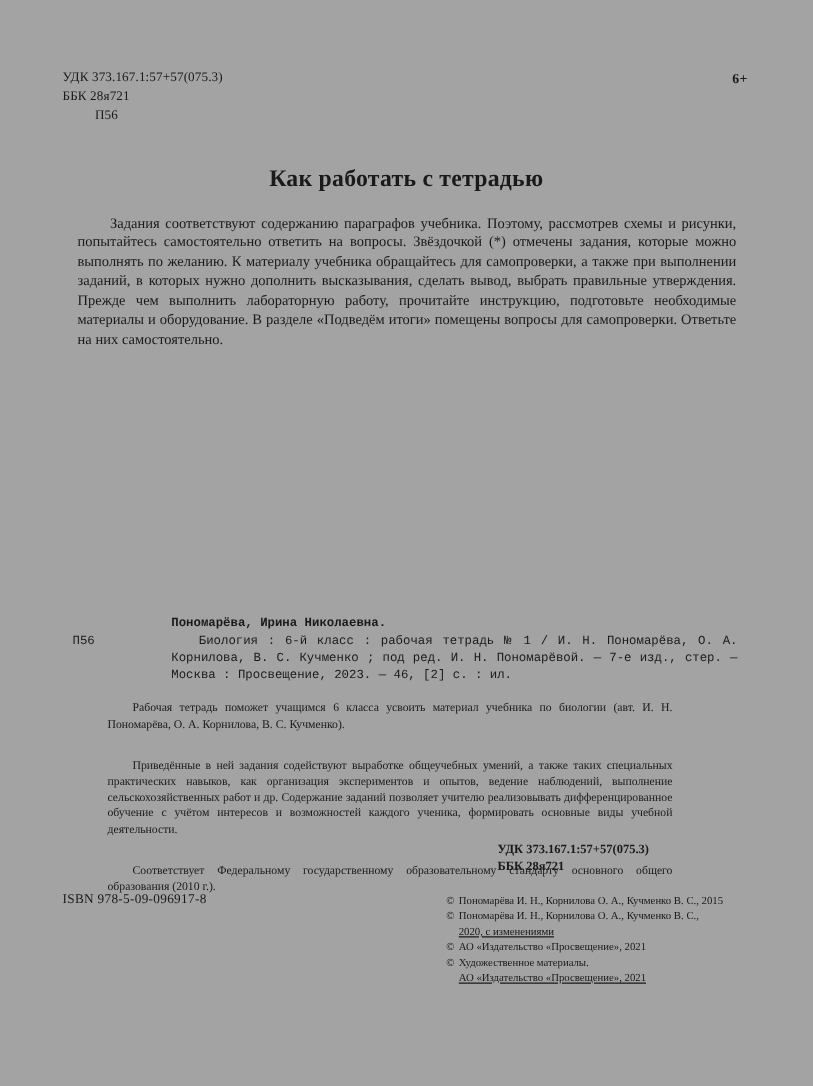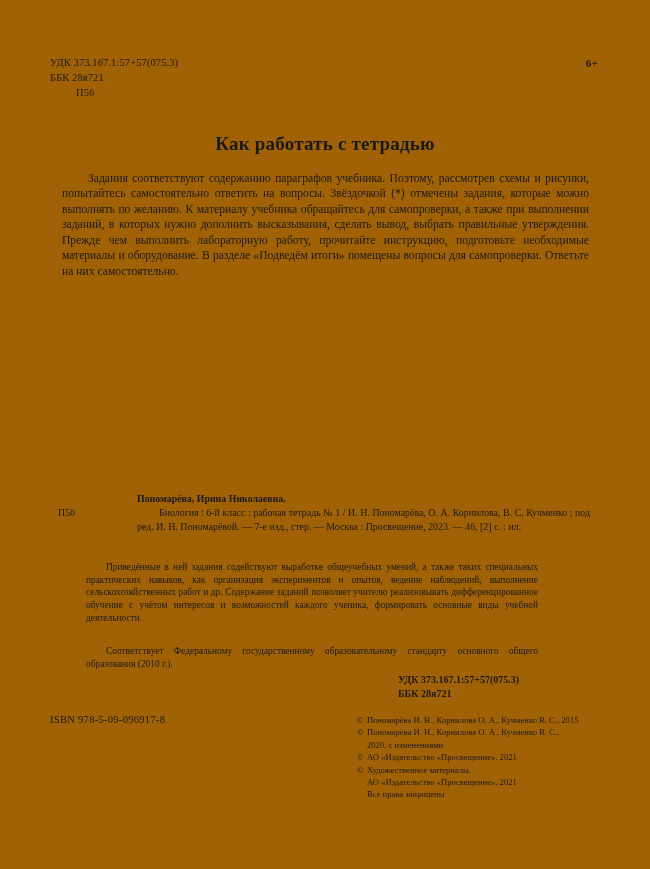--- a/index.html
+++ b/index.html
@@ -13,21 +13,21 @@
     height: 869px;
     position: relative;
     font-family: "Liberation Serif", "DejaVu Serif", serif;
     color: #1a1a1a;
     overflow: hidden;
   }
 
   .page {
     position: absolute;
     inset: 0;
-    background: #a16207;
+    background: #a3a3a3;
   }
 
   
   .udk-block {
     position: absolute;
     left: 50px;
     top: 56px;
     font-size: 10.5px;
     line-height: 1.42;
     letter-spacing: 0.1px;
@@ -72,20 +72,21 @@
   }
 
   
   .biblio {
     position: absolute;
     left: 50px;
     top: 492px;
     width: 540px;
     font-size: 9.9px;
     line-height: 1.34;
+    font-family: Liberation Mono, monospace;
   }
   .biblio-author {
     font-weight: bold;
     margin-left: 87px;
   }
   .biblio-body {
     position: relative;
     margin-top: 1px;
   }
   .biblio-marker {
@@ -158,20 +159,21 @@
     white-space: nowrap;
   }
   .copyright .cline .mark {
     position: absolute;
     left: 0;
     top: 0;
   }
   .copyright .cline.cont {
     padding-left: 10px;
     white-space: nowrap;
+    text-decoration: underline;
   }
 </style>
 </head>
 <body>
 
 <div class="page">
 
   <div class="udk-block">
     <span class="udk-line">УДК 373.167.1:57+57(075.3)</span>
     <span class="udk-line">ББК 28я721</span>
@@ -186,20 +188,21 @@
 
   <div class="biblio">
     <div class="biblio-author">Пономарёва, Ирина Николаевна.</div>
     <div class="biblio-body">
       <span class="biblio-marker">П56</span>
       <div class="biblio-desc">Биология : 6-й класс : рабочая тетрадь № 1 / И. Н. Пономарёва, О. А. Корнилова, В. С. Кучменко ; под ред. И. Н. Пономарёвой. — 7-е изд., стер. — Москва : Просвещение, 2023. — 46, [2] с. : ил.</div>
     </div>
   </div>
 
   <div class="annotation">
+    <p>Рабочая тетрадь поможет учащимся 6 класса усвоить материал учебника по биологии (авт. И. Н. Пономарёва, О. А. Корнилова, В. С. Кучменко).</p>
     <p>Приведённые в ней задания содействуют выработке общеучебных умений, а также таких специальных практических навыков, как организация экспериментов и опытов, ведение наблюдений, выполнение сельскохозяйственных работ и др. Содержание заданий позволяет учителю реализовывать дифференцированное обучение с учётом интересов и возможностей каждого ученика, формировать основные виды учебной деятельности.</p>
     <p>Соответствует Федеральному государственному образовательному стандарту основного общего образования (2010 г.).</p>
   </div>
 
   <div class="udk-repeat">
     <span>УДК 373.167.1:57+57(075.3)</span>
     <span>ББК 28я721</span>
   </div>
 
   <div class="isbn-footer">ISBN 978-5-09-096917-8</div>
@@ -216,16 +219,15 @@
     <span class="cline cont">2020, с изменениями</span>
     <span class="cline">
       <span class="mark">©</span>
       <span>АО «Издательство «Просвещение», 2021</span>
     </span>
     <span class="cline">
       <span class="mark">©</span>
       <span>Художественное материалы.</span>
     </span>
     <span class="cline cont">АО «Издательство «Просвещение», 2021</span>
-    <span class="cline cont">Все права защищены</span>
   </div>
 
 </div>
 
 </body></html>

